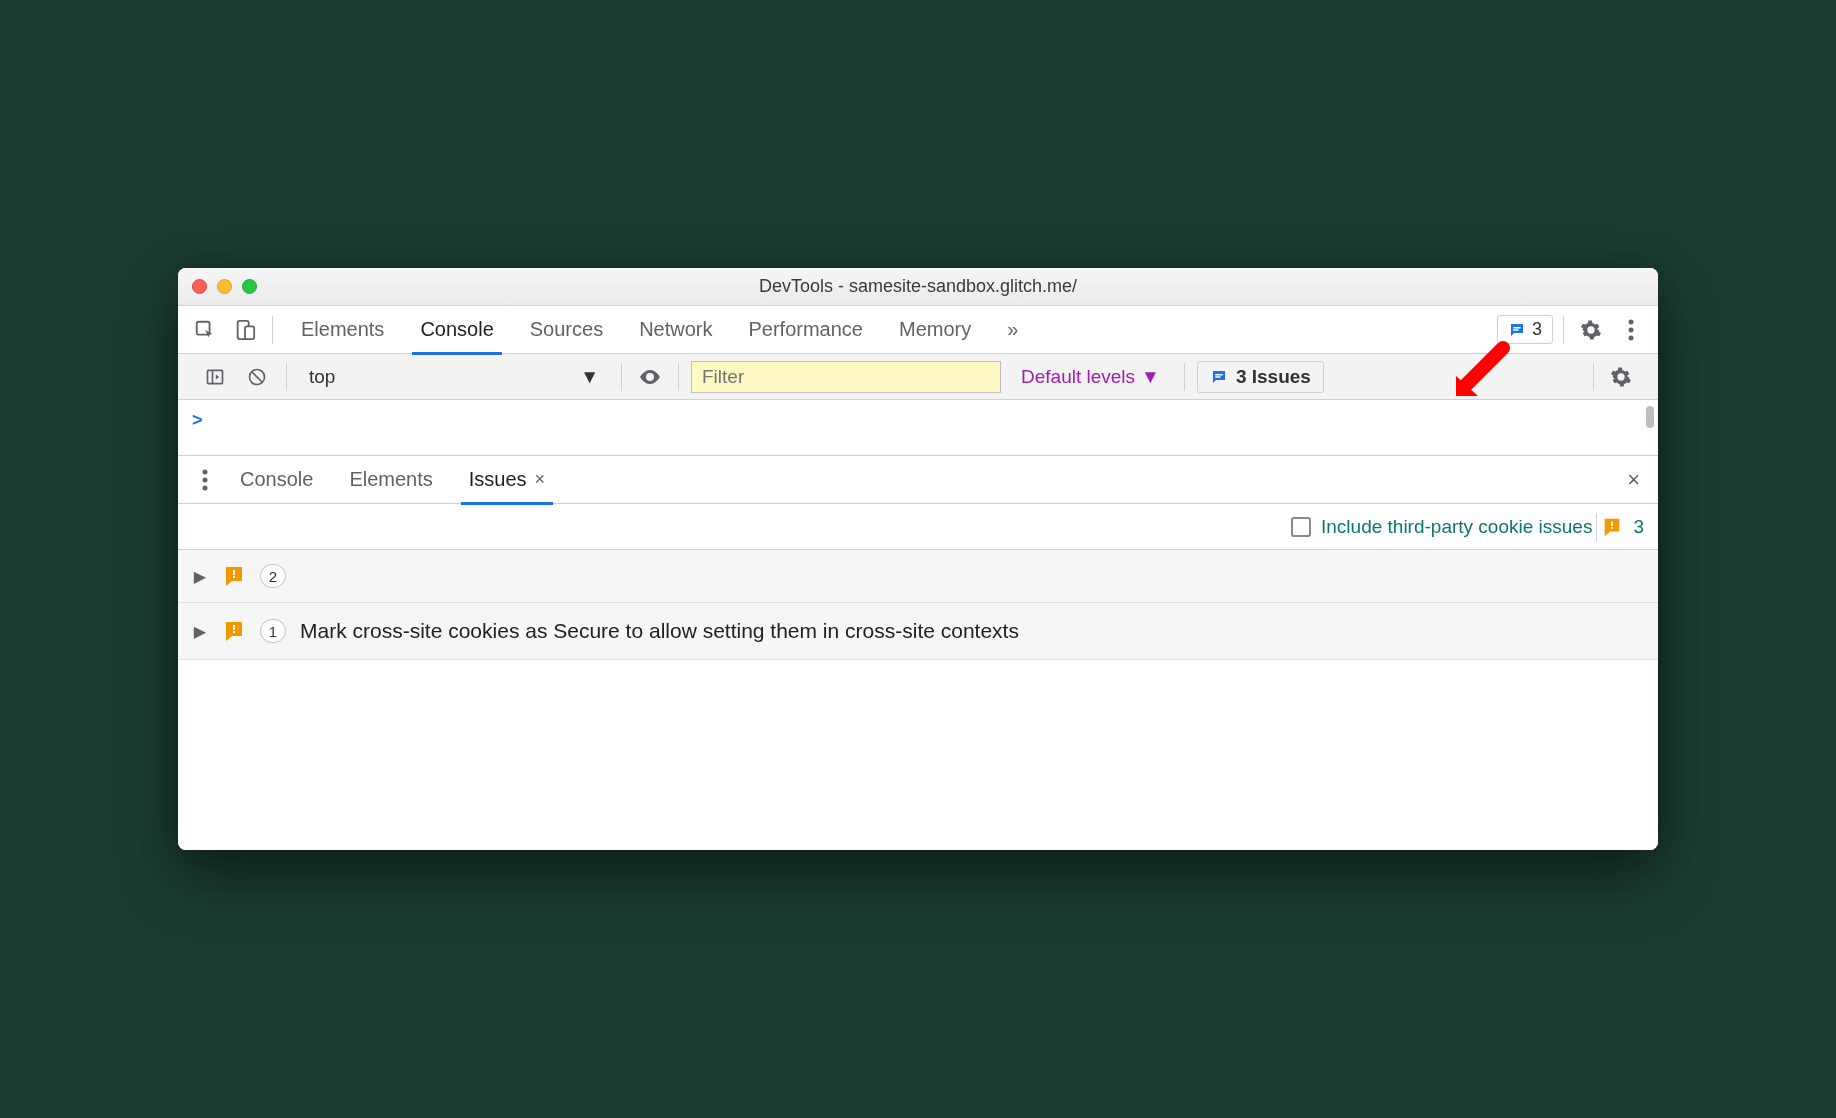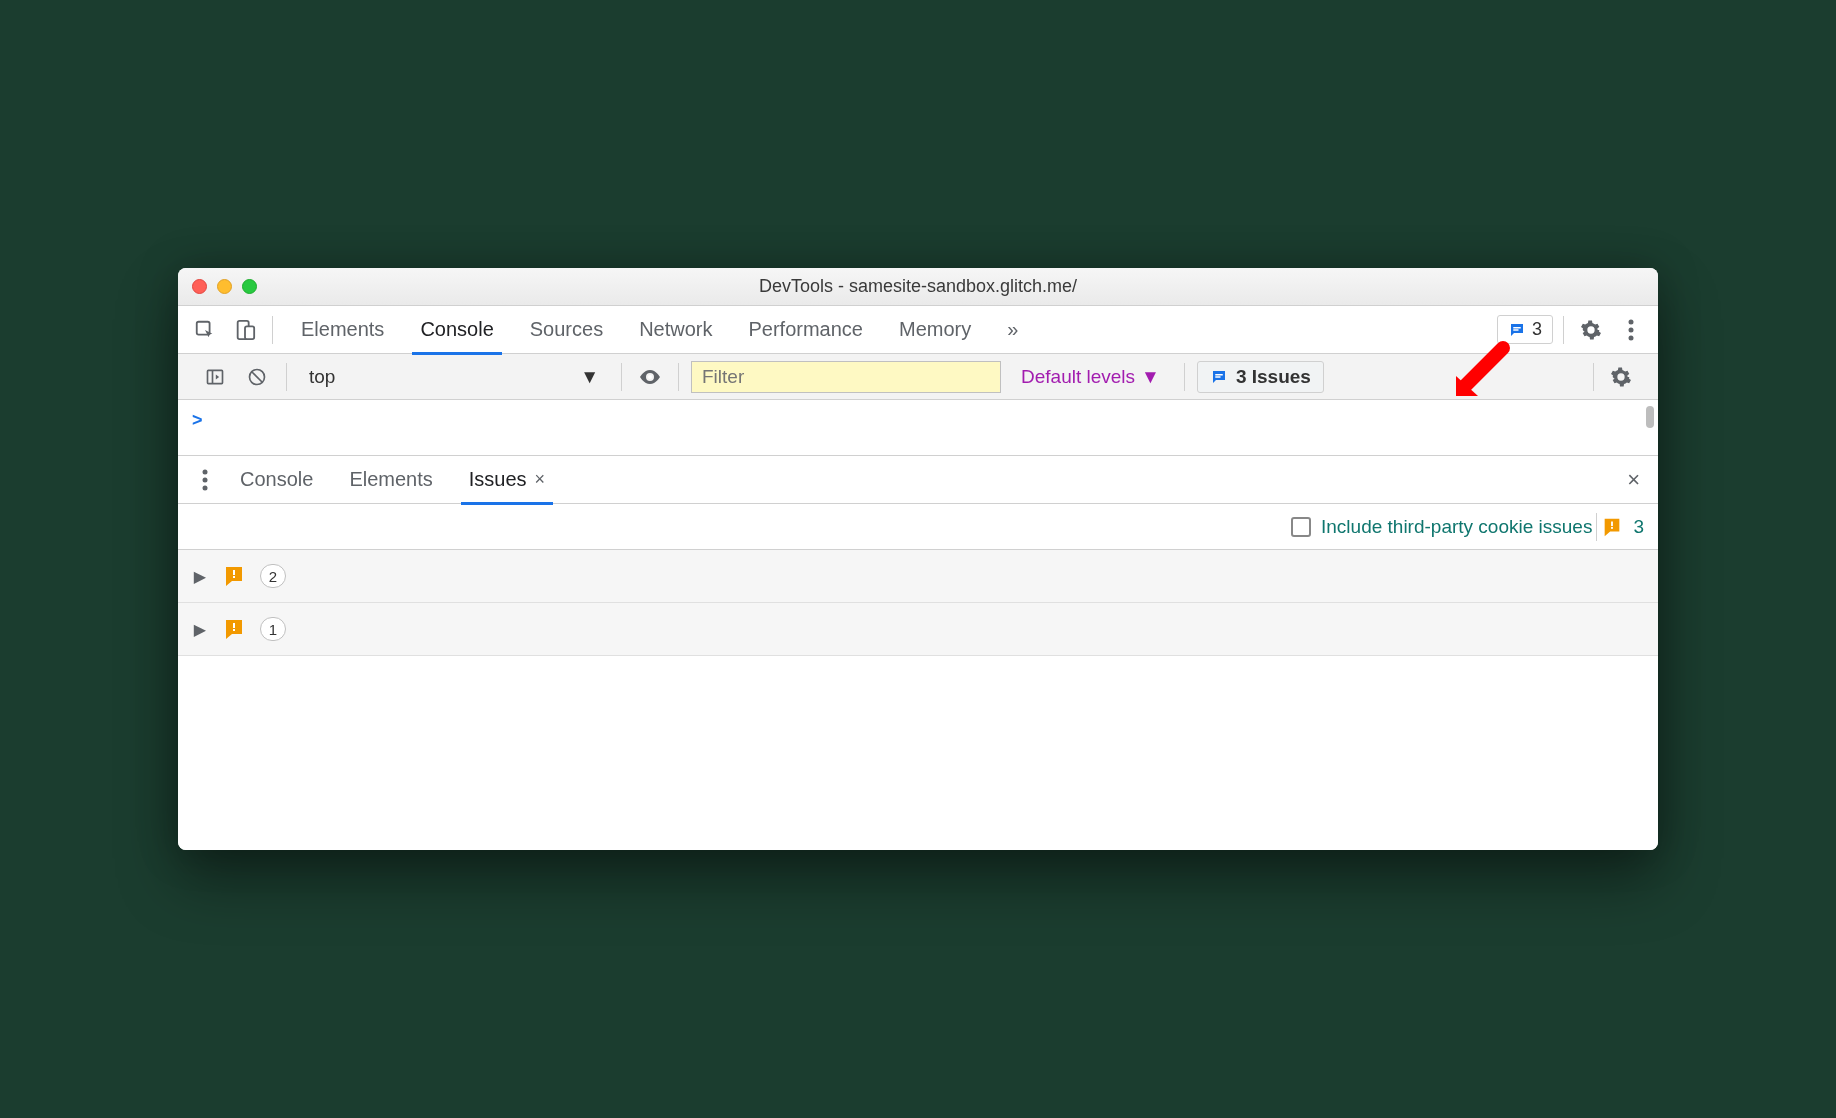--- a/index.html
+++ b/index.html
@@ -432,20 +432,21 @@
     <div class="issue-row">
       <span class="expand-tri">▶</span>
       <span>
         <svg width="24" height="24" viewBox="0 0 24 24" fill="#f29900">
             <path d="M4 3h16v14H10l-6 5z"></path>
             <rect x="11" y="6" width="2" height="5" fill="#fff"></rect>
             <rect x="11" y="12" width="2" height="2" fill="#fff"></rect>
           </svg>
       </span>
       <span class="count-pill">1</span>
+      <span class="issue-text">Mark cross-site cookies as Secure to allow setting them in cross-site contexts</span>
     </div>
   </div>
 
   <div class="red-arrow">
     <svg width="70" height="70" viewBox="0 0 70 70">
       <path d="M55 10 L15 50" stroke="#ff0000" stroke-width="14" stroke-linecap="round"></path>
       <path d="M8 38 L8 58 L30 58 Z" fill="#ff0000"></path>
     </svg>
   </div>
 

